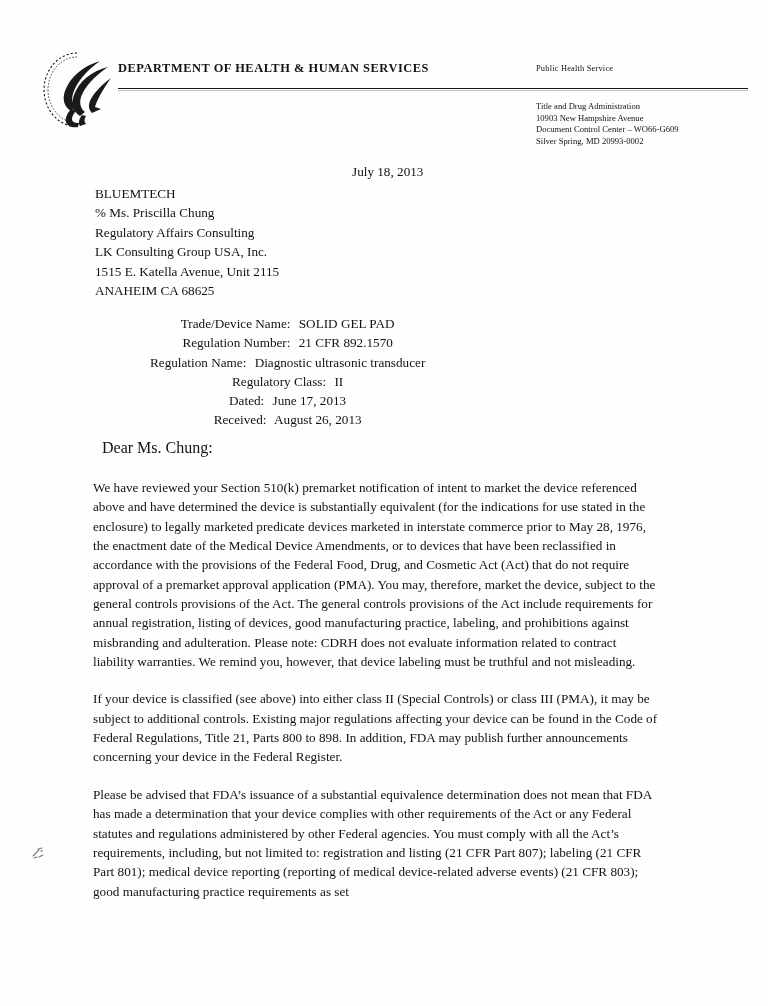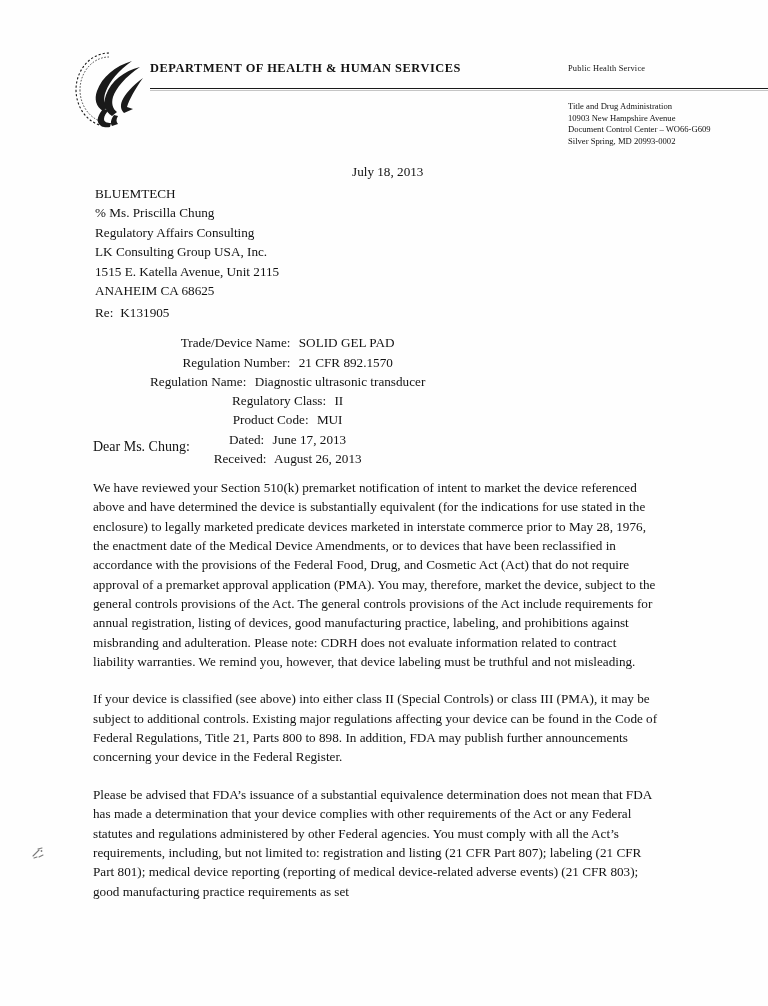--- a/index.html
+++ b/index.html
@@ -17,21 +17,20 @@
     font-family: "Liberation Serif", "DejaVu Serif", serif;
     color: #121212;
   }
 
   
   .letterhead {
     position: absolute;
     left: 0; top: 0;
     width: 643px;
     height: 150px;
-    margin-left: 32px;
   }
   .seal {
     position: absolute;
     left: 38px;
     top: 47px;
     width: 78px;
     height: 86px;
   }
   .seal svg { display: block; width: 78px; height: 86px; }
 
@@ -112,23 +111,23 @@
     padding: 0 0 0 44px;
     list-style: none;
     text-align: center;
   }
   .ref-list li { white-space: nowrap; }
   .ref-list li .lbl { margin-right: 5px; }
 
   
   .salutation {
     position: absolute;
-    left: 93px;
+    left: 102px;
     top: 439px;
-    font-size: 14px;
+    font-size: 16px;
     white-space: nowrap;
   }
   .body {
     position: absolute;
     left: 93px;
     top: 478px;
     width: 567px;
     font-size: 13.2px;
     line-height: 19.35px;
     text-align: left;
@@ -194,43 +193,36 @@
   <div class="recipient">
     <div>BLUEMTECH</div>
     <div>% Ms. Priscilla Chung</div>
     <div>Regulatory Affairs Consulting</div>
     <div>LK Consulting Group USA, Inc.</div>
     <div>1515 E. Katella Avenue, Unit 2115</div>
     <div>ANAHEIM CA  68625</div>
   </div>
 
   <div class="ref-block">
-    <div class="ref-head">
-      <span class="lbl">Re:</span><span>K131905</span>
-    </div>
     <ul class="ref-list">
       <li>
         <span class="lbl">Trade/Device Name:</span>
         <span>SOLID GEL PAD</span>
       </li>
       <li>
         <span class="lbl">Regulation Number:</span>
         <span>21 CFR 892.1570</span>
       </li>
       <li>
         <span class="lbl">Regulation Name:</span>
         <span>Diagnostic ultrasonic transducer</span>
       </li>
       <li>
         <span class="lbl">Regulatory Class:</span>
         <span>II</span>
-      </li>
-      <li>
-        <span class="lbl">Product Code:</span>
-        <span>MUI</span>
       </li>
       <li>
         <span class="lbl">Dated:</span>
         <span>June 17, 2013</span>
       </li>
       <li>
         <span class="lbl">Received:</span>
         <span>August 26, 2013</span>
       </li>
     </ul>

